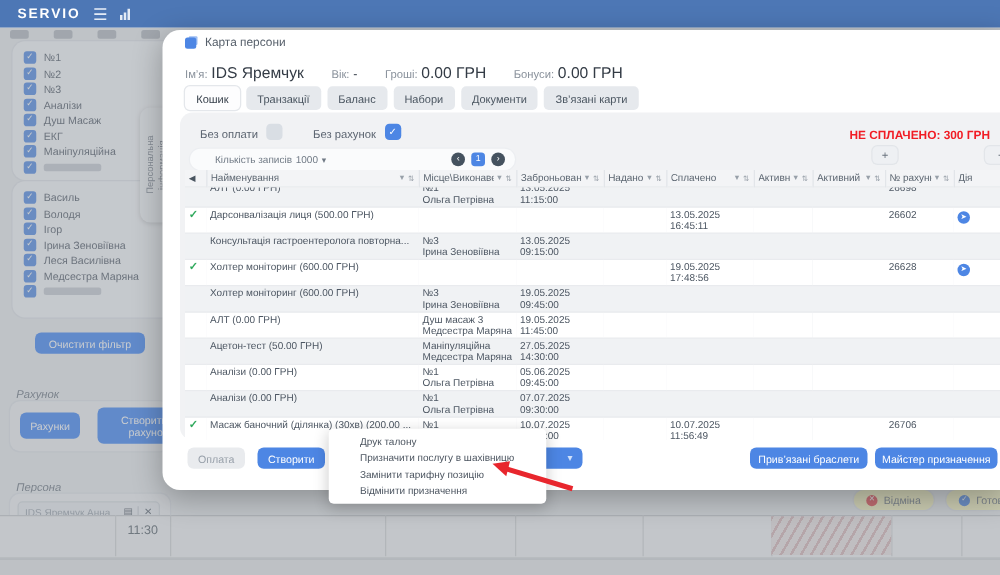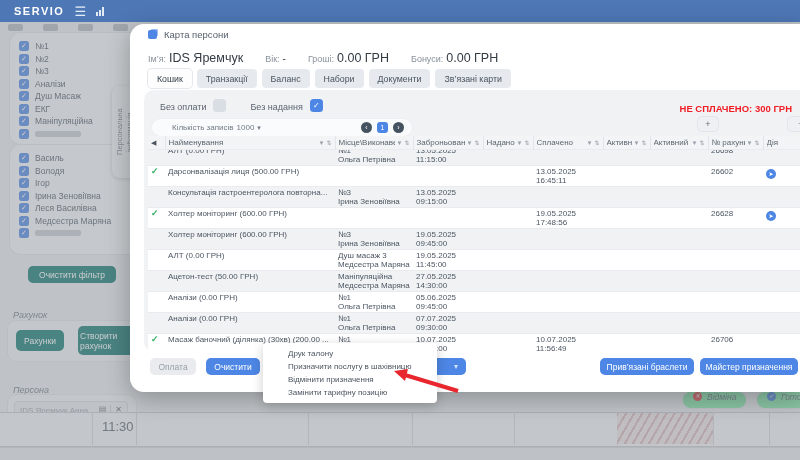--- a/index.html
+++ b/index.html
@@ -24,53 +24,53 @@
   .ck{width:10px;height:10px;border-radius:2.5px;background:#4d86e4;color:#fff;font-size:7px;
       line-height:10px;text-align:center;flex:0 0 auto;}
   .itm .lbl{font-size:8.5px;color:#4d5663;white-space:nowrap;}
   .ghostbar{width:46px;height:6px;background:#c9cdd3;border-radius:2px;}
   .sb{position:absolute;right:3px;top:10px;width:3px;height:44px;background:#c7ccd3;border-radius:2px;}
   .vtab{position:absolute;left:112px;top:86px;width:26px;height:92px;background:#f8f9fb;
         border-radius:8px;box-shadow:0 1px 4px rgba(0,0,0,.18);z-index:2;
         display:flex;align-items:center;justify-content:center;}
   .vtab span{writing-mode:vertical-rl;transform:rotate(180deg);height:80px;font-size:7.5px;
              line-height:10px;color:#7b838e;text-align:center;}
-  .bbtn{display:flex;align-items:center;justify-content:center;background:#0f766e;color:#fff;
-        border-radius:5px;font-size:8.5px;position:absolute;z-index:1;text-align:left;}
+  .bbtn{display:flex;align-items:center;justify-content:center;background:#3b82f6;color:#fff;
+        border-radius:5px;font-size:8.5px;position:absolute;z-index:1;text-align:right;}
   .clear-btn{left:28px;top:266px;width:88px;height:17px;}
   .sec-label{position:absolute;font-style:italic;font-size:9px;color:#6d7681;z-index:1;}
   .lab-acc{left:13px;top:310px;}
   .lab-person{left:13px;top:385px;}
   .acc-panel{left:8px;top:321px;width:128px;height:40px;background:#f3f4f6;border-radius:8px;
              box-shadow:0 0 0 1px #e2e5ea;}
   .btn-accounts{left:16px;top:330px;width:48px;height:21px;}
   .btn-create{left:78px;top:326px;width:54px;height:29px;line-height:10px;padding:0 2px;}
   .person-panel{left:8px;top:395px;width:128px;height:57px;background:#f3f4f6;border-radius:8px;
                 box-shadow:0 0 0 1px #e2e5ea;}
   .person-input{position:absolute;left:14px;top:401px;width:114px;height:18px;background:#edeff2;
                 border:1px solid #d7dbe0;border-radius:4px;display:flex;align-items:center;
                 padding:0 5px;gap:4px;z-index:1;box-sizing:border-box;}
   .person-input .txt{flex:1;font-size:8px;color:#98a0aa;white-space:nowrap;overflow:hidden;}
   .mini-ic{font-size:8px;color:#5a636e;line-height:1;}
   .vdiv{width:1px;height:10px;background:#c9cdd3;}
   .btn-search{left:17px;top:427px;width:44px;height:16px;}
   .btn-add{left:80px;top:427px;width:48px;height:16px;}
   
-  .pill{position:absolute;height:16px;background:#86efac;border-radius:9px;display:flex;
-        align-items:flex-start;gap:5px;padding:0 10px;font-size:8.5px;color:#6b747e;z-index:1;
-        box-shadow:0 0 0 1px #e4e6ea;white-space:nowrap;font-style:italic;}
+  .pill{position:absolute;height:16px;background:#fef9c3;border-radius:9px;display:flex;
+        align-items:center;gap:5px;padding:0 10px;font-size:8.5px;color:#6b747e;z-index:1;
+        box-shadow:0 0 0 1px #e4e6ea;white-space:nowrap;}
   .pill-cancel{left:683px;top:392px;}
   .pill-done{left:757px;top:392px;width:70px;}
   .dot{width:9px;height:9px;border-radius:50%;color:#fff;font-size:6px;line-height:9px;
        text-align:center;flex:0 0 auto;}
   .dot.red{background:#e8484d;}.dot.blue{background:#4d86e4;}
   .grid{position:absolute;left:0;top:412px;right:0;height:33px;background:#f4f4f5;
         border-top:1px solid #c9cbce;border-bottom:1px solid #c9cbce;z-index:1;}
   .vline{position:absolute;top:412px;height:33px;width:1px;background:#d3d5d8;z-index:1;}
-  .time-lab{position:absolute;left:102px;top:419px;font-size:13px;color:#566069;z-index:1;}
+  .time-lab{position:absolute;left:102px;top:419px;font-size:10px;color:#566069;z-index:1;}
   .hatch{position:absolute;left:617px;top:413px;width:96px;height:31px;z-index:1;
          background:repeating-linear-gradient(120deg,#d9b6b8 0 2px,#efe4e5 2px 7px);}
   .bstrip{position:absolute;left:0;top:447px;right:0;height:13px;background:#ebebed;
           border-top:1px solid #d5d7da;z-index:1;}
   
   .backdrop{position:absolute;left:0;top:22px;right:0;bottom:0;background:rgba(141,146,153,.47);z-index:10;}
   
   .modal{position:absolute;left:130px;top:24px;width:674px;height:368px;background:#fff;
          border-radius:14px 0 0 14px;box-shadow:0 6px 24px rgba(0,0,0,.28);z-index:20;}
   .m-head{position:absolute;left:0;top:0;right:0;height:21px;display:flex;align-items:center;
@@ -305,21 +305,21 @@
       <div class="tab">Набори</div>
       <div class="tab">Документи</div>
       <div class="tab">Зв’язані карти</div>
     </div>
 
     <div class="m-content">
       <div class="f-row">
         <span class="f-lab">Без оплати</span>
         <span class="box un"></span>
         <span class="fgap"></span>
-        <span class="f-lab">Без надання</span>
+        <span class="f-lab">Без рахунок</span>
         <span class="box ch">✓</span>
       </div>
       <div class="red-due">НЕ СПЛАЧЕНО: 300 ГРН</div>
 
       <div class="tbar">
         <span class="rec">
           <span>Кількість записів</span>
           <span>1000</span>
           <span class="caret">▾</span>
         </span>
@@ -601,33 +601,33 @@
                 <td></td>
               <td>26706</td>
                 <td></td>
             </tr>
           </tbody>
         </table>
       </div>
     </div>
 
     <div class="fbtn f-oplata">Оплата</div>
-    <div class="fbtn f-nadannya">Очистити</div>
+    <div class="fbtn f-nadannya">Створити</div>
     <div class="fbtn f-drop">
       <span class="caret">▾</span>
     </div>
     <div class="fbtn f-bracelets">Прив’язані браслети</div>
     <div class="fbtn f-master">Майстер призначення</div>
   </div>
 
   <div class="cmenu">
     <div class="cmi">Друк талону</div>
     <div class="cmi">Призначити послугу в шахівницю</div>
+    <div class="cmi">Замінити тарифну позицію</div>
     <div class="cmi">Відмінити призначення</div>
-    <div class="cmi">Замінити тарифну позицію</div>
   </div>
 
   <svg class="arrow-svg" width="82" height="34">
     <line x1="72" y1="27" x2="19" y2="11" stroke="#e8262d" stroke-width="4"></line>
     <polygon points="8,7 22,5 19,17" fill="#e8262d"></polygon>
   </svg>
 
 </div>
 
 </body></html>

